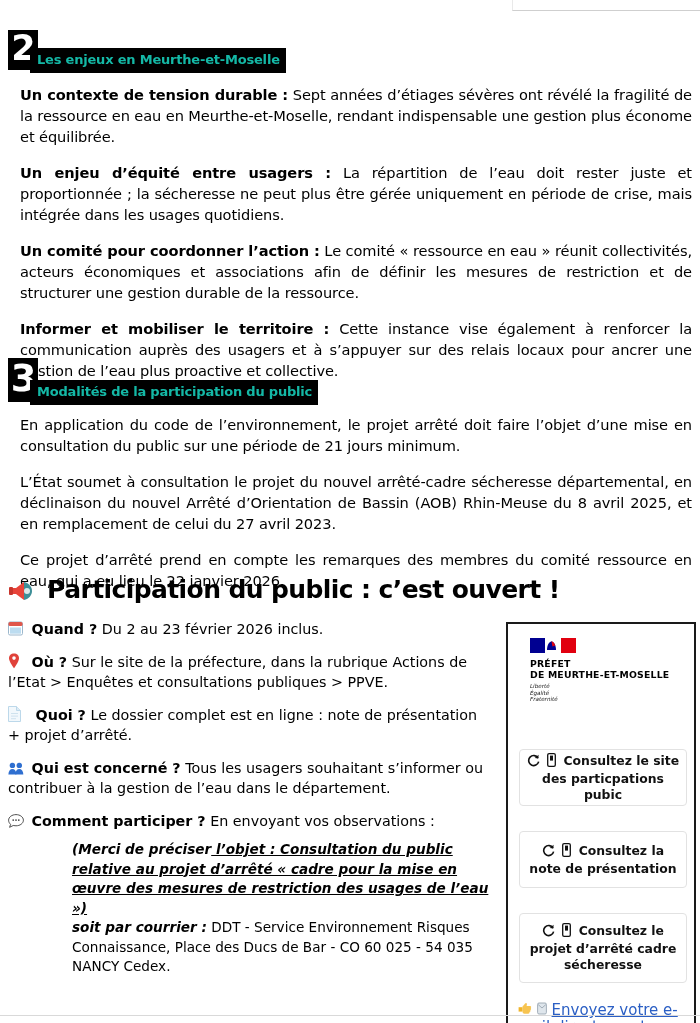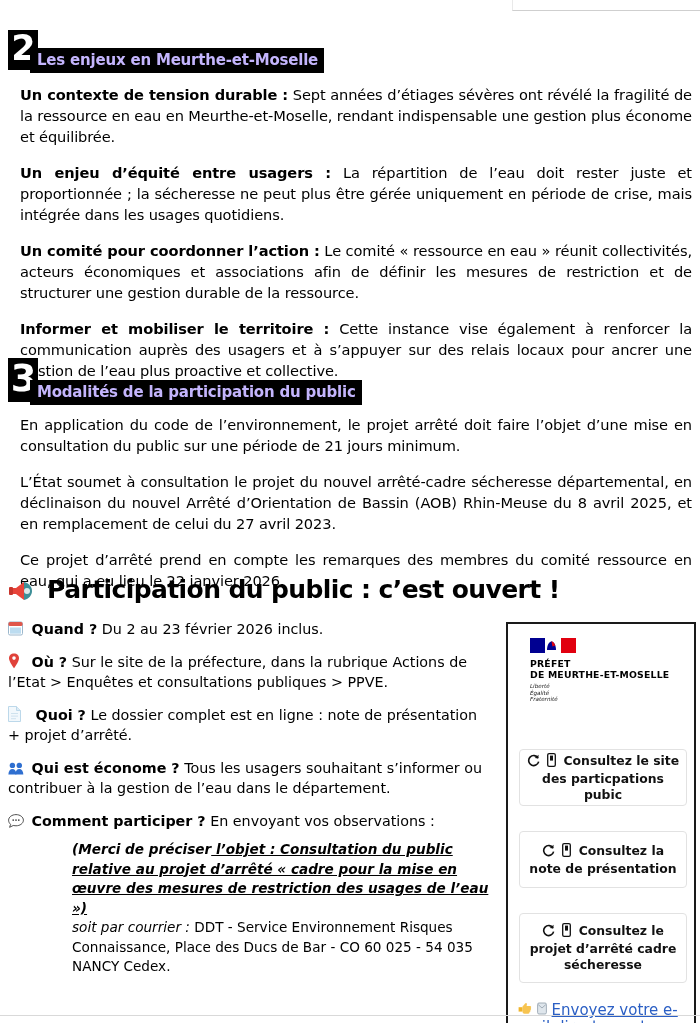--- a/index.html
+++ b/index.html
@@ -29,22 +29,22 @@
     width:30px;height:40px;
     background:#000;color:#fff;
     font-weight:bold;font-size:35px;line-height:36px;
     text-align:center;
     font-family:"DejaVu Sans","Liberation Sans",sans-serif;
     letter-spacing:-1px;
   }
   .sec-num.n3{top:-10px;height:44px;font-size:37px;line-height:42px;}
   .sec-bar{
     position:absolute;left:30px;top:6px;
-    background:#000;color:#c4b5fd;
-    font-weight:bold;font-size:15px;line-height:20px;
+    background:#000;color:#14b8a6;
+    font-weight:bold;font-size:13px;line-height:20px;
     padding:2px 6px 3px 7px;
     white-space:nowrap;
     letter-spacing:-0.2px;
   }
 
   
   p.body{
     margin:0 0 15px 12px;
     padding:0 8px 0 8px;
     font-size:14.6px;
@@ -82,21 +82,21 @@
     margin:0;padding:0 10px 0 72px;
     font-size:13.6px;line-height:19.5px;
   }
   .contact b{font-weight:bold;}
   .mail-link{
     color:#2b5fc4;text-decoration:underline;
     word-break:break-all;
   }
   .ital-und{font-style:italic;font-weight:bold;}
   .ital-und u{text-decoration:underline;}
-  .courrier{font-style:italic;font-weight:normal;margin-top:20px;}
+  .courrier{font-style:italic;font-weight:bold;margin-top:20px;}
 
   
   .panel{
     position:absolute;left:506px;top:578px;
     width:190px;height:471px;
     background:#fff;
     border:2px solid #1a1a1a;
     box-sizing:border-box;
     margin-top:44px;
   }
@@ -235,21 +235,21 @@
 
     <p class="prow">
       <span class="ic emoji">
         <svg width="16" height="13" viewBox="0 0 16 13">
           <circle cx="4.4" cy="3.4" r="2.7" fill="#2f6fd0"></circle>
           <circle cx="11.3" cy="3.4" r="2.7" fill="#2f6fd0"></circle>
           <path d="M0.4 12.6 C0.4 8.9 2.1 7 4.4 7 C6.7 7 8.4 8.9 8.4 12.6 Z" fill="#2f6fd0"></path>
           <path d="M7.3 12.6 C7.3 8.9 9 7 11.3 7 C13.6 7 15.3 8.9 15.3 12.6 Z" fill="#2f6fd0"></path>
         </svg>
       </span>
-      <b>Qui est économe ?</b><span>  Tous les usagers souhaitant s’informer ou contribuer à la gestion de l’eau dans le département.</span>
+      <b>Qui est concerné ?</b><span>  Tous les usagers souhaitant s’informer ou contribuer à la gestion de l’eau dans le département.</span>
     </p>
 
     <p class="prow" style="margin-bottom:9px;">
       <span class="ic emoji">
         <svg width="16" height="14" viewBox="0 0 16 14">
           <path d="M8 0.6 C12.1 0.6 15.4 3.1 15.4 6.2 C15.4 9.3 12.1 11.8 8 11.8 C7 11.8 6.1 11.7 5.2 11.5 L1.6 13.3 L2.6 10.3 C1.3 9.2 0.6 7.8 0.6 6.2 C0.6 3.1 3.9 0.6 8 0.6 Z" fill="#fff" stroke="#3c3c3c" stroke-width="0.9"></path>
           <circle cx="5.2" cy="6.1" r="0.85" fill="#3c3c3c"></circle>
           <circle cx="8" cy="6.1" r="0.85" fill="#3c3c3c"></circle>
           <circle cx="10.8" cy="6.1" r="0.85" fill="#3c3c3c"></circle>
         </svg>

